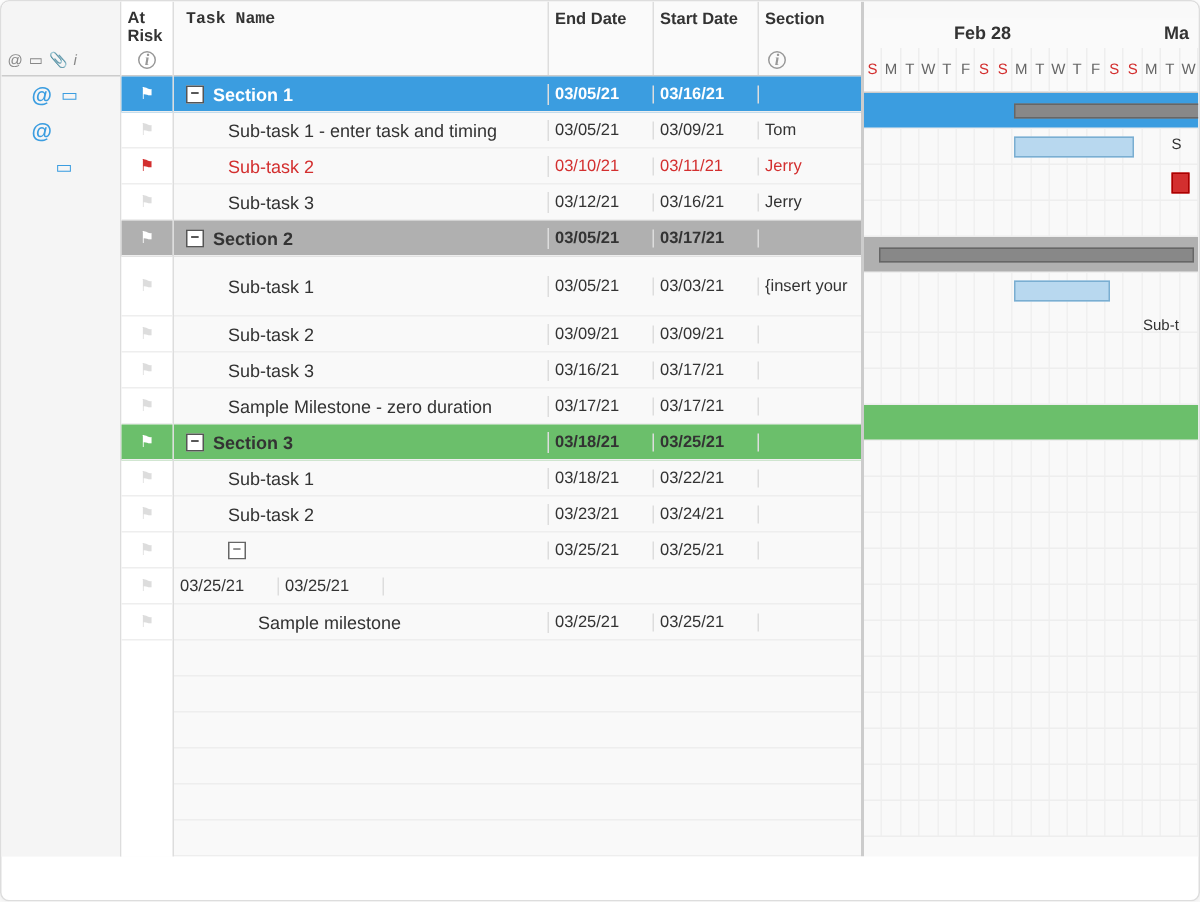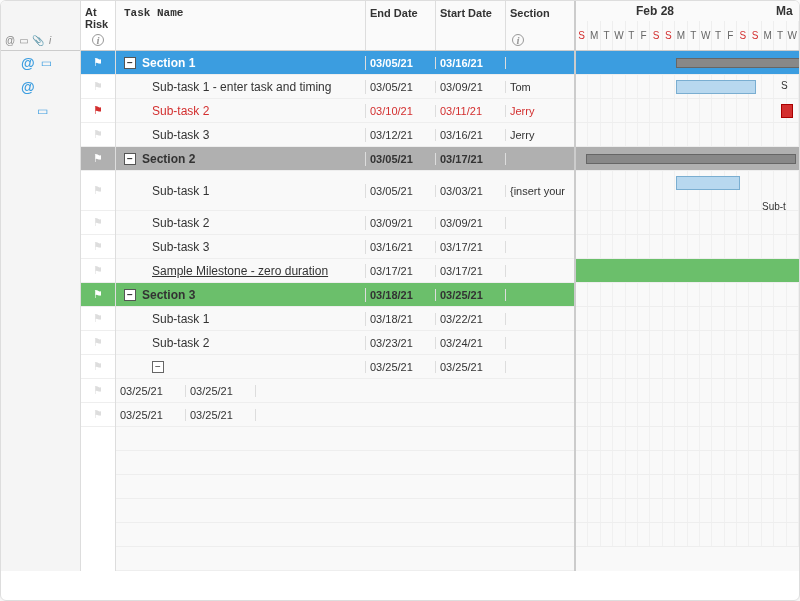--- a/index.html
+++ b/index.html
@@ -32,21 +32,21 @@
 .data-row.gray { background: #b0b0b0; color: #333; }
 .data-row.green { background: #6bbf6b; color: #333; }
 .data-row.red-text { color: #d32f2f; }
 .cell-task { width: 250px; padding: 0 8px; border-right: 1px solid #ddd; display: flex; align-items: center; white-space: nowrap; overflow: hidden; }
 .cell-date { width: 70px; padding: 0 4px; border-right: 1px solid #ddd; font-size: 11px; }
 .cell-assign { width: 60px; padding: 0 4px; font-size: 11px; white-space: nowrap; overflow: hidden; }
 .indent-1 { padding-left: 28px; }
 .indent-2 { padding-left: 48px; }
 .collapse-btn { width: 12px; height: 12px; border: 1px solid #666; display: inline-flex; align-items: center; justify-content: center; font-size: 10px; margin-right: 6px; background: #fff; color: #333; line-height: 1; cursor: pointer; }
 .data-row.blue .collapse-btn, .data-row.green .collapse-btn, .data-row.gray .collapse-btn { border-color: #555; }
-.gantt-header { height: 50px; border-bottom: 1px solid #ccc; background: #fafafa; display: flex; flex-direction: column; }
+.gantt-header { height: 50px; border-bottom: 1px solid #ccc; background: #fafafa; display: flex; flex-direction: column; margin-top: 11px; }
 .month-row { height: 20px; display: flex; align-items: center; font-weight: bold; font-size: 12px; position: relative; }
 .month-label { position: absolute; }
 .day-row { height: 30px; display: flex; }
 .day-cell { width: 16px; font-size: 10px; text-align: center; color: #666; border-right: 1px solid #eee; display: flex; align-items: center; justify-content: center; }
 .day-cell.sunday { color: #d32f2f; }
 .gantt-body { position: relative; }
 .gantt-row { height: 24px; border-bottom: 1px solid #eee; position: relative; }
 .gantt-row.blue { background: #3b9de0; }
 .gantt-row.gray { background: #b0b0b0; }
 .gantt-row.green { background: #6bbf6b; }
@@ -240,21 +240,21 @@
                 <span class="indent-1" style="display: flex; align-items: center;">
                   <span>Sub-task 3</span>
                 </span>
               </div>
               <div class="cell-date">03/16/21</div>
               <div class="cell-date">03/17/21</div>
               <div class="cell-assign"></div>
             </div>
             <div class="data-row">
               <div class="cell-task">
-                <span class="indent-1" style="display: flex; align-items: center; text-decoration: underline;">
+                <span class="indent-1" style="display: flex; align-items: center;">
                   <span>Sample Milestone - zero duration</span>
                 </span>
               </div>
               <div class="cell-date">03/17/21</div>
               <div class="cell-date">03/17/21</div>
               <div class="cell-assign"></div>
             </div>
             <div class="data-row section green">
               <div class="cell-task">
                 <span style="display: flex; align-items: center;">
@@ -295,20 +295,25 @@
               <div class="cell-date">03/25/21</div>
               <div class="cell-date">03/25/21</div>
               <div class="cell-assign"></div>
             </div>
             <div class="data-row">
               <div class="cell-date">03/25/21</div>
               <div class="cell-date">03/25/21</div>
               <div class="cell-assign"></div>
             </div>
             <div class="data-row">
+              <div class="cell-task">
+                <span class="indent-2" style="display: flex; align-items: center;">
+                  <span>Sample milestone</span>
+                </span>
+              </div>
               <div class="cell-date">03/25/21</div>
               <div class="cell-date">03/25/21</div>
               <div class="cell-assign"></div>
             </div>
             <div class="data-row">
               <div class="cell-task"></div>
               <div class="cell-date"></div>
               <div class="cell-date"></div>
               <div class="cell-assign"></div>
             </div>

